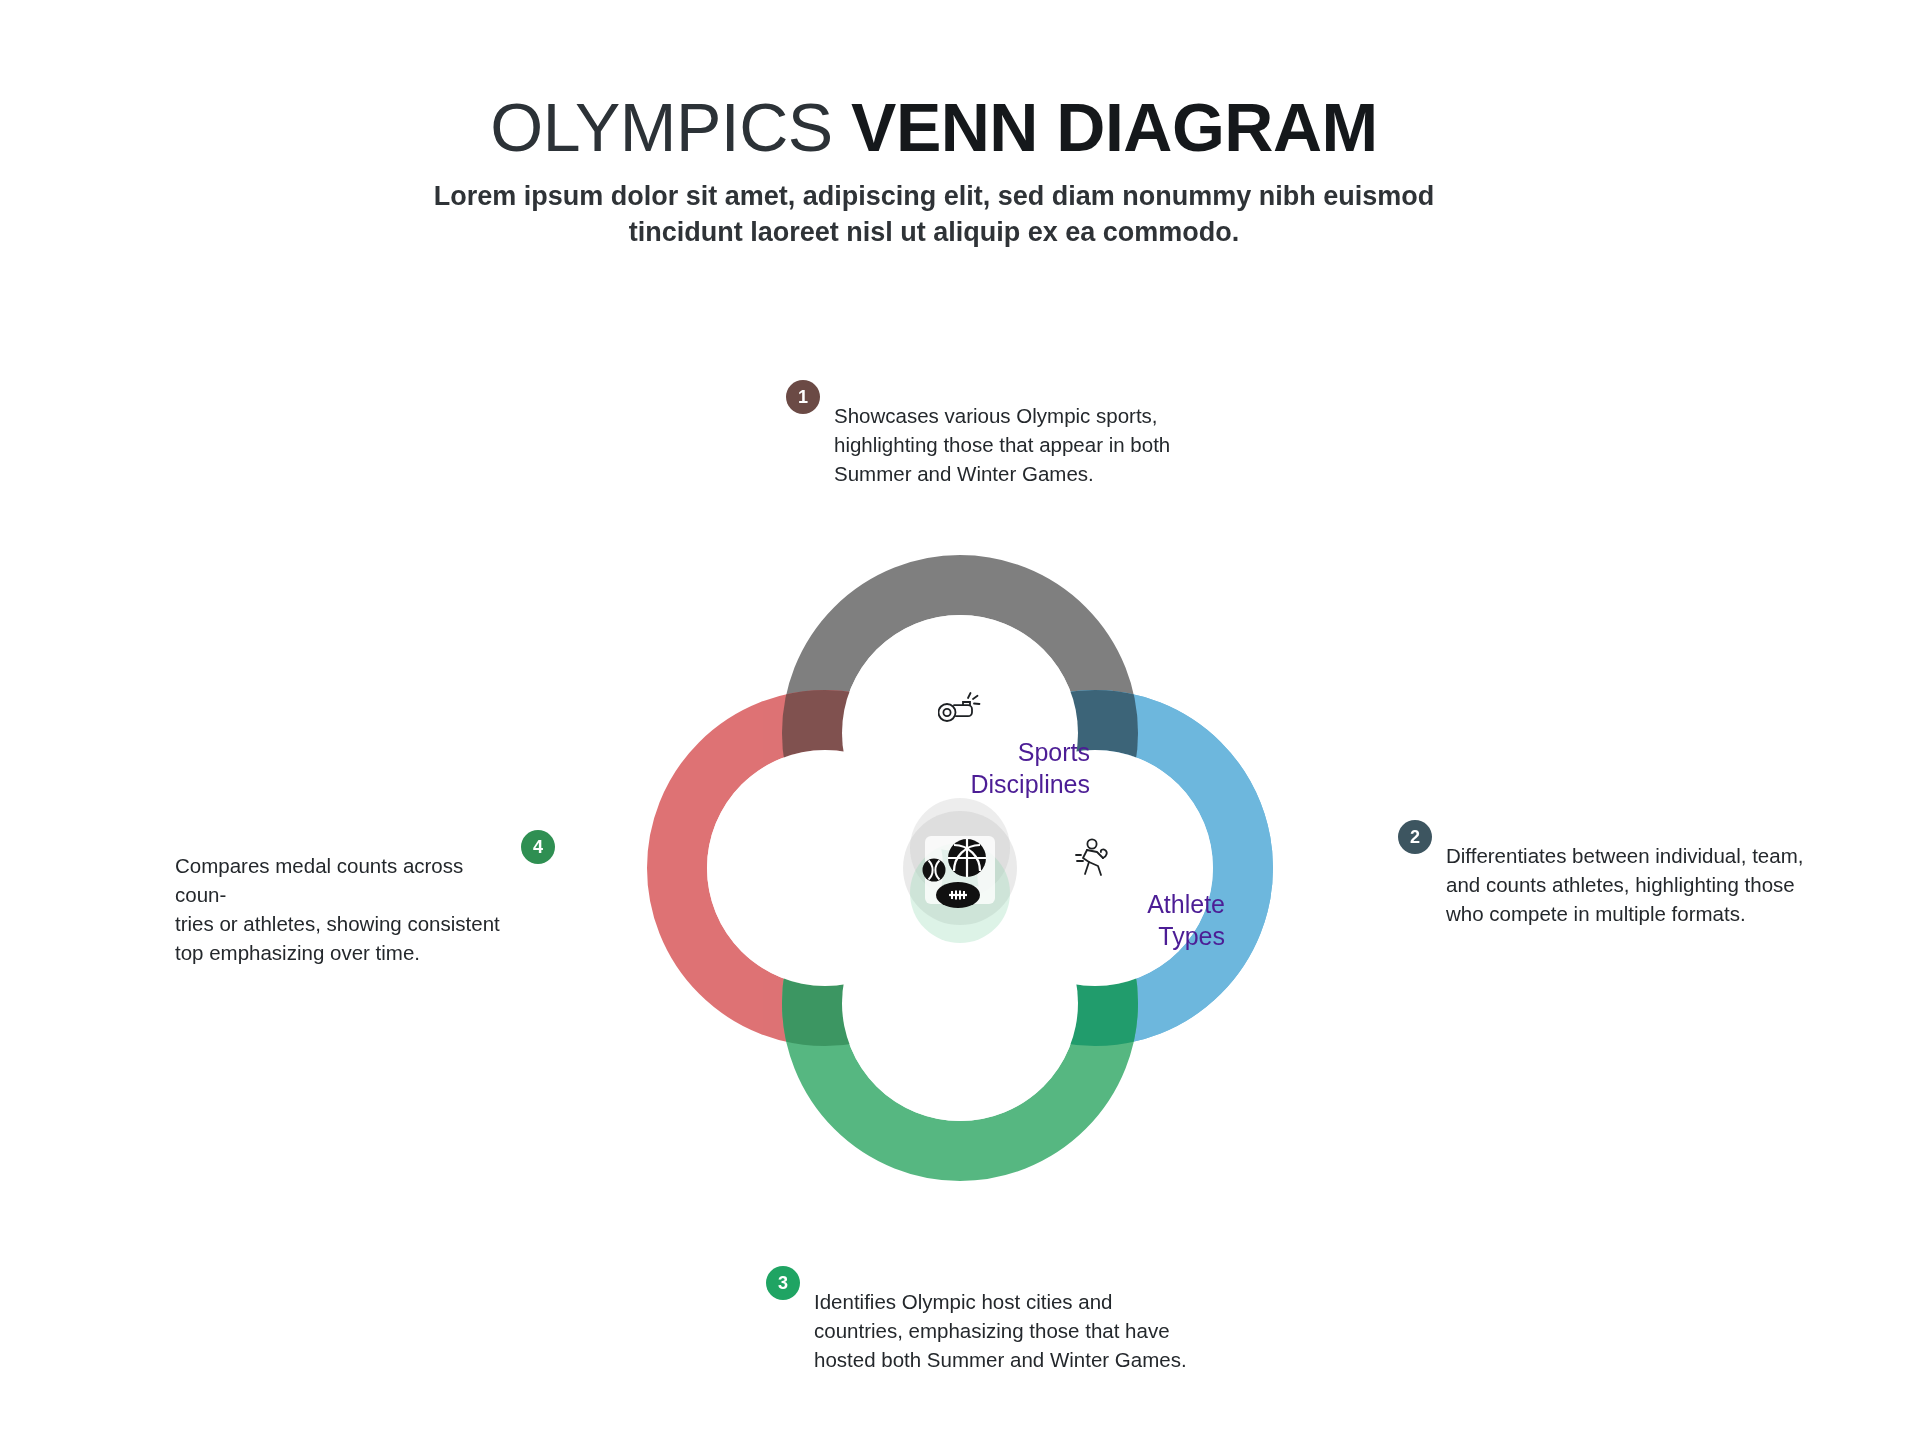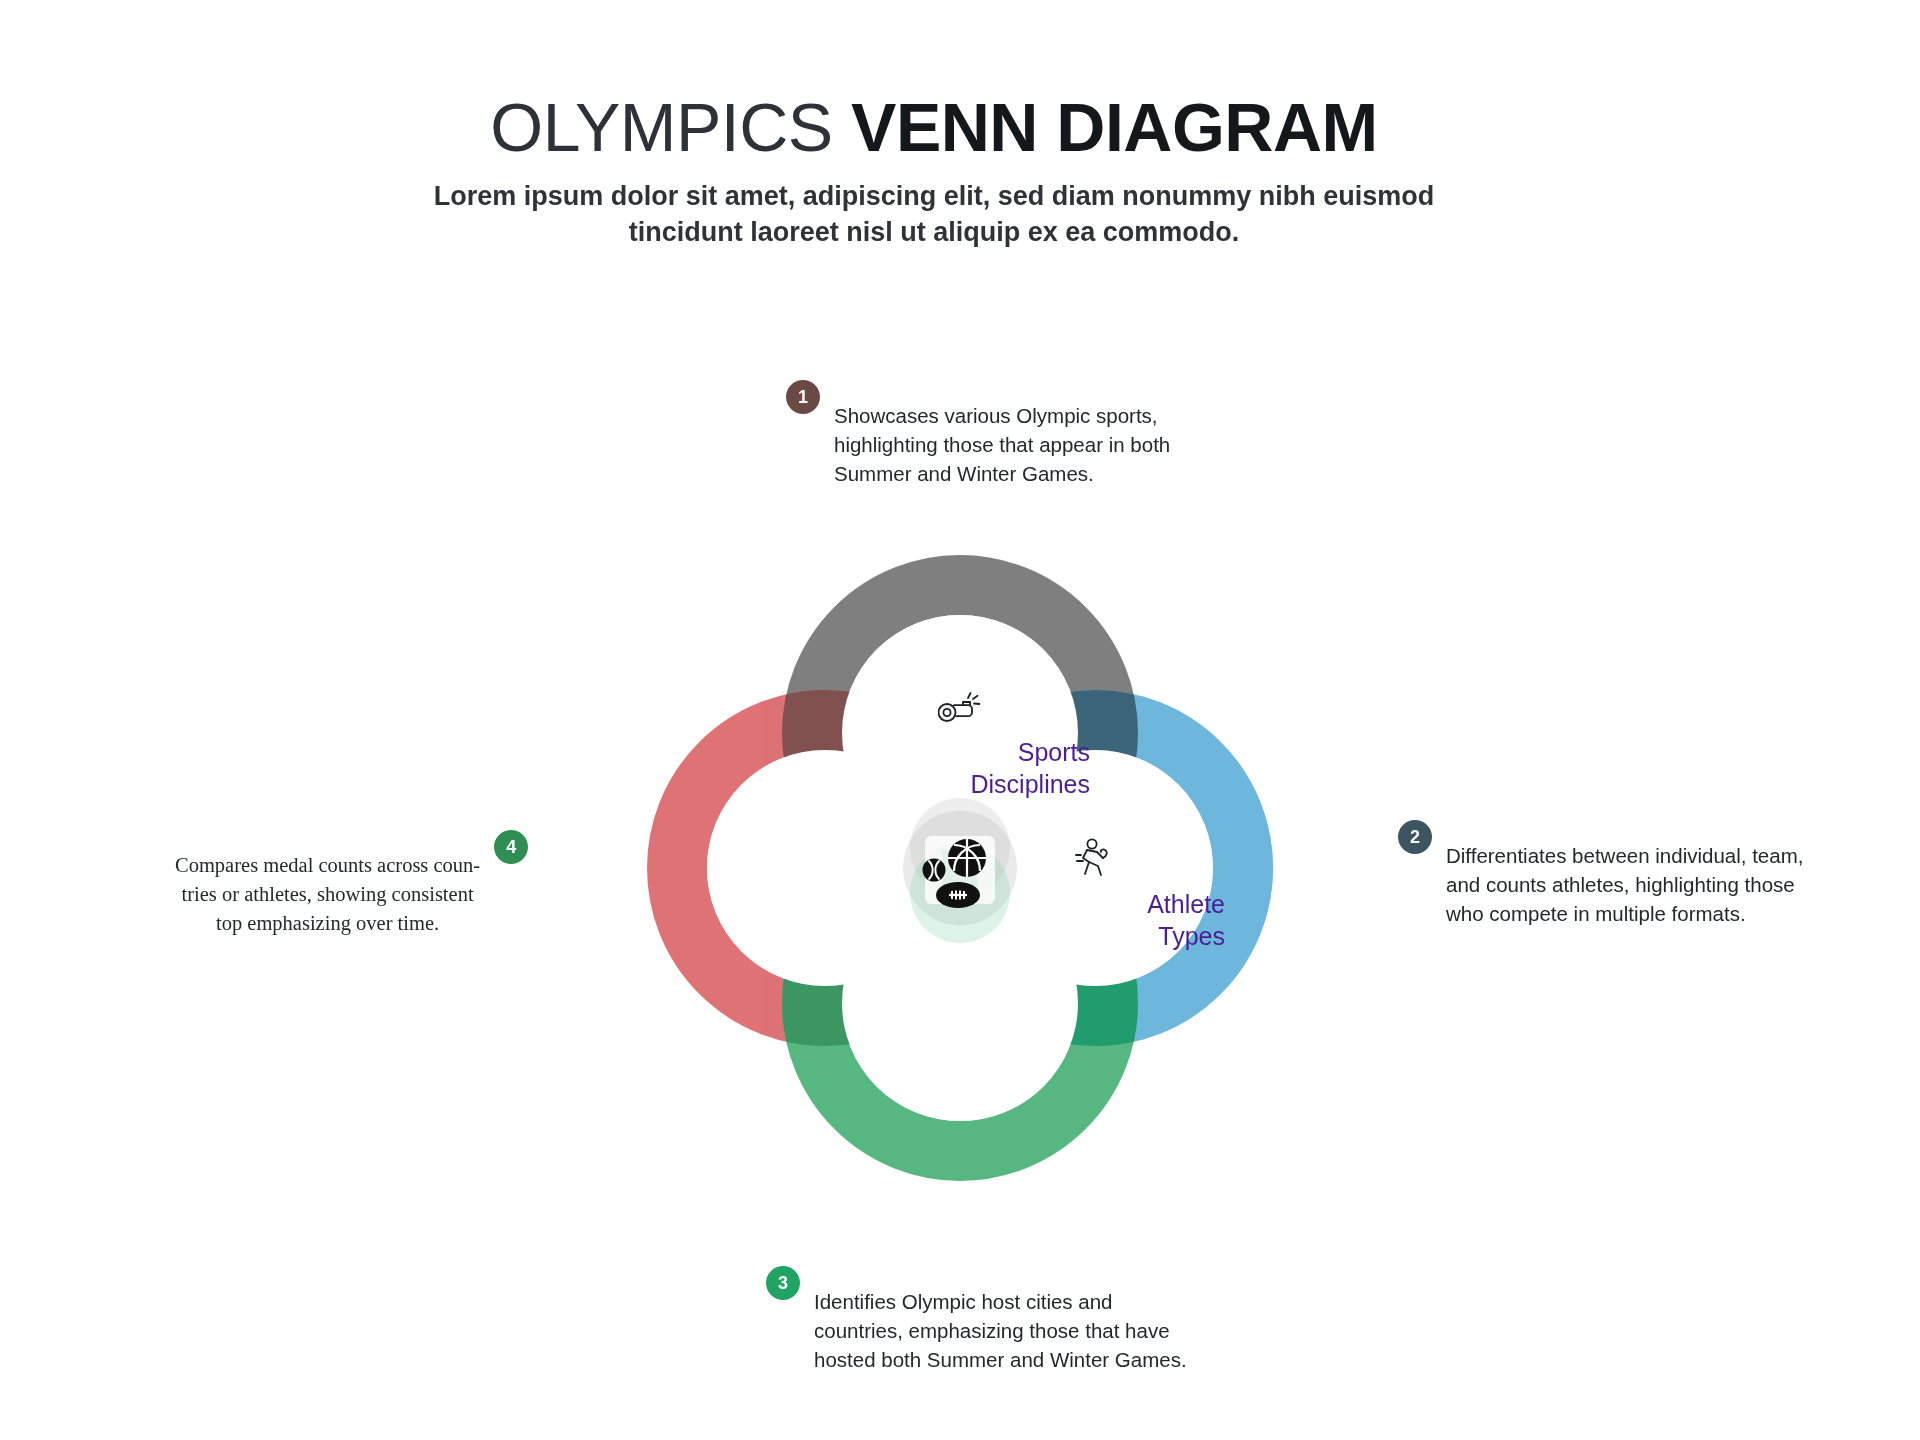--- a/index.html
+++ b/index.html
@@ -41,21 +41,21 @@
     display:flex; align-items:center; justify-content:center;
   }
   .c1 { left:786px; top:362px; width:420px; align-items:flex-start; }
   .c1 .badge { margin-top:18px; }
   .c2 { left:1398px; top:802px; width:430px; align-items:flex-start; }
   .c2 .badge { margin-top:18px; }
   .c3 { left:766px; top:1248px; width:440px; align-items:flex-start; }
   .c3 .badge { margin-top:18px; }
   .c4 { left:175px; top:812px; width:380px; align-items:flex-start; flex-direction:row; }
   .c4 .badge { margin-top:18px; order:2; }
-  .c4 .callout-text { order:1; text-align:center;font-family:Liberation Serif, serif; }
+  .c4 .callout-text { order:1; text-align:left; }
 </style>
 </head>
 <body>
 
 <div class="page">
 
   <div class="header">
     <div class="title">
       <span class="t-light">OLYMPICS </span><span class="t-bold">VENN DIAGRAM</span>
     </div>

